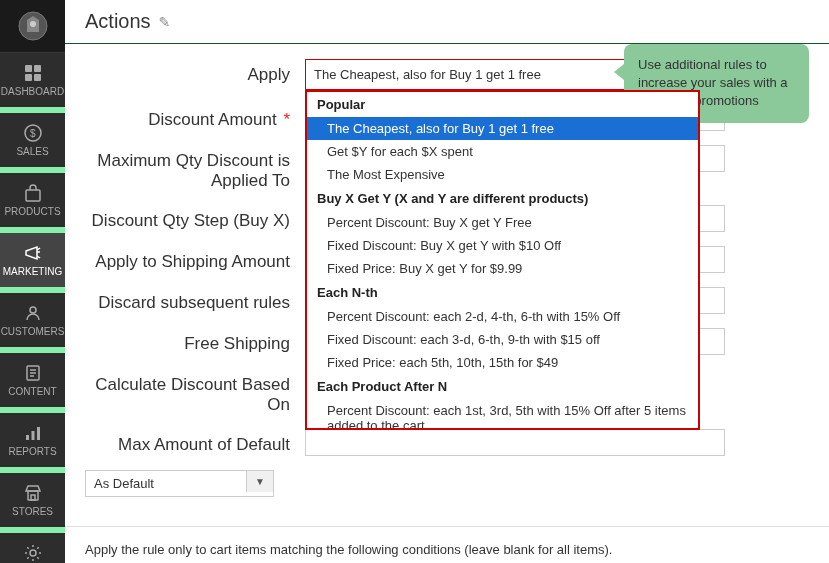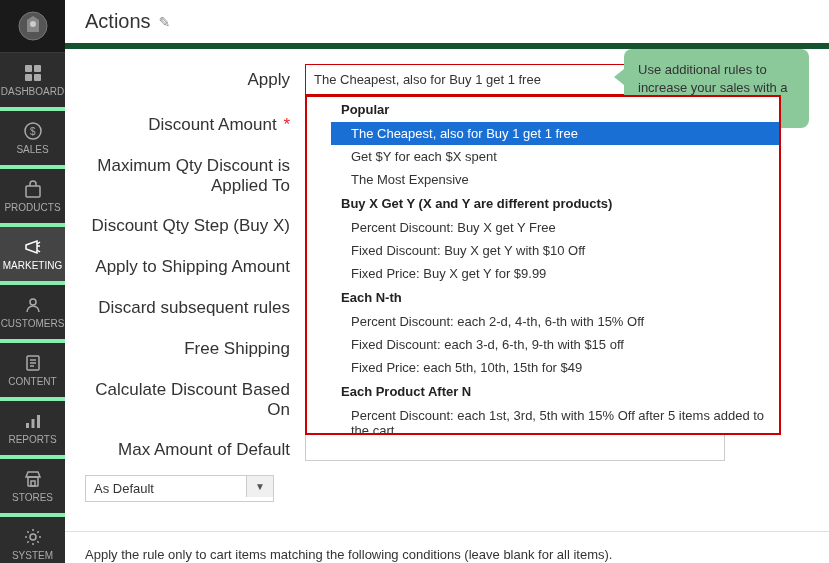--- a/index.html
+++ b/index.html
@@ -18,21 +18,21 @@
     .sidebar-item {
       width: 100%;
       display: flex;
       flex-direction: column;
       align-items: center;
       padding: 10px 4px;
       cursor: pointer;
       color: #aaa;
       font-size: 10px;
       text-align: center;
-      border-bottom: 4px solid #86efac;
+      border-bottom: 6px solid #86efac;
     }
     .sidebar-item.active { background: #444; color: #fff; }
     .sidebar-item svg { margin-bottom: 3px; }
     .sidebar-logo {
       width: 100%;
       background: #1a1a1a;
       display: flex;
       align-items: center;
       justify-content: center;
       padding: 10px 0;
@@ -45,21 +45,21 @@
       background: #fff;
       overflow-y: auto;
       padding: 0;
     }
 
     
     .page-header {
       display: flex;
       align-items: center;
       padding: 10px 20px;
-      border-bottom: 6px solid #14532d;
+      border-bottom: 1px solid #14532d;
       background: #fff;
     }
     .page-title {
       font-size: 20px;
       font-weight: 400;
       color: #333;
       margin-right: 8px;
     }
     .edit-icon {
       color: #888;
@@ -124,22 +124,21 @@
     .dropdown-list {
       position: absolute;
       top: 100%;
       left: 0;
       right: 0;
       border: 2px solid #c00;
       background: #fff;
       z-index: 100;
       max-height: 340px;
       overflow-y: auto;
-      width: 476px;
-      padding-left: 24px;
+      width: 395px;
     }
     .dropdown-list::-webkit-scrollbar { width: 10px; }
     .dropdown-list::-webkit-scrollbar-track { background: #f0f0f0; }
     .dropdown-list::-webkit-scrollbar-thumb { background: #bbb; }
 
     .dropdown-group-label {
       font-weight: 700;
       padding: 5px 10px;
       font-size: 13px;
       color: #222;

